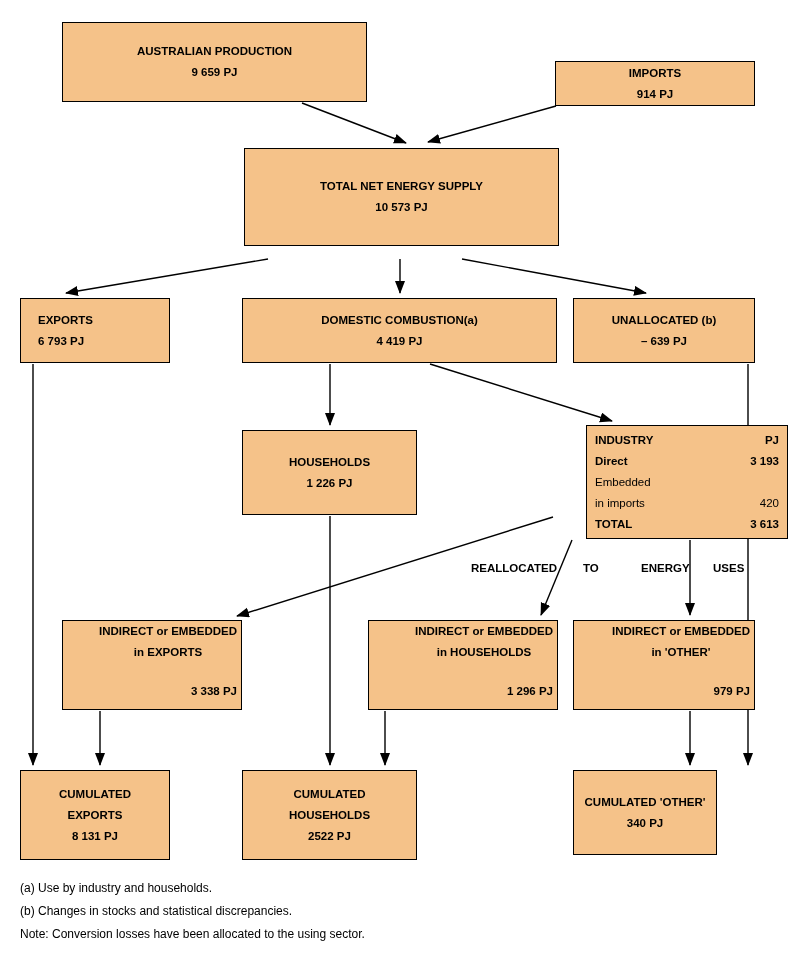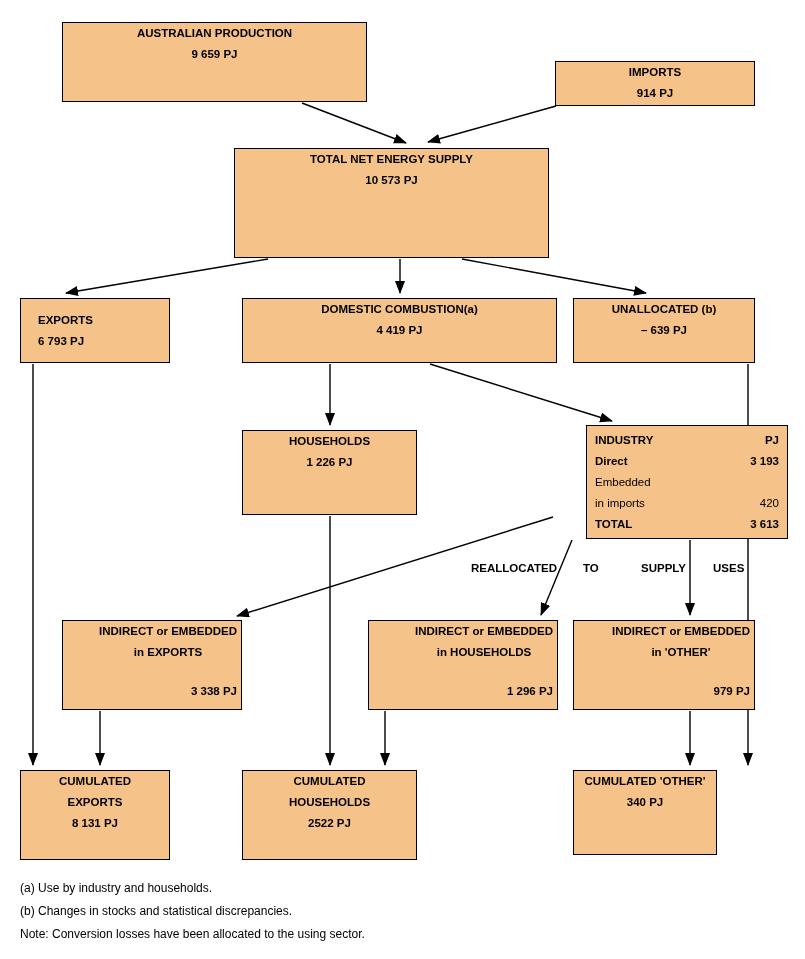--- a/index.html
+++ b/index.html
@@ -2,21 +2,21 @@
 <html><head>
 <meta charset="utf-8">
 <style>
   * { margin:0; padding:0; box-sizing:border-box; }
   html,body { background:#ffffff; }
   body { font-family:"Liberation Sans", sans-serif; color:#000; }
   .canvas { position:relative; width:805px; height:959px; background:#fff; overflow:hidden; }
   .arrows { position:absolute; left:0; top:0; width:805px; height:959px; pointer-events:none; }
   .arrows line { stroke:#000; stroke-width:1.4; }
   .box { position:absolute; background:#F5C289; border:1.6px solid #000; }
-  .center { display:flex; flex-direction:column; align-items:center; justify-content:flex-start; text-align:center; }
+  .center { display:flex; flex-direction:column; align-items:center; justify-content:center; text-align:center; }
   .leftalign { display:flex; flex-direction:column; justify-content:center; align-items:flex-start; padding-left:17px; text-align:left; }
   .ln { font-size:11.5px; font-weight:bold; line-height:21px; white-space:nowrap; }
   .industry { display:flex; flex-direction:column; justify-content:space-around; padding:4px 8px; }
   .irow { display:flex; justify-content:space-between; font-size:11.5px; line-height:20px; }
   .irow.b { font-weight:bold; }
   .indirect { display:flex; flex-direction:column; justify-content:space-between; align-items:flex-end; text-align:center; padding:0 4px 7px 4px; }
   .flow-word { position:absolute; font-size:11.5px; font-weight:bold; white-space:nowrap;margin-left:47px; }
   .footnotes { position:absolute; }
   .fn { font-size:12px; line-height:23px; }
 </style>
@@ -52,21 +52,21 @@
   <div class="box center" style="left:62px;top:22px;width:305px;height:80px">
     <div class="ln">AUSTRALIAN PRODUCTION</div>
     <div class="ln">9 659 PJ</div>
   </div>
 
   <div class="box center" style="left:555px;top:61px;width:200px;height:45px">
     <div class="ln">IMPORTS</div>
     <div class="ln">914 PJ</div>
   </div>
 
-  <div class="box center" style="left:234px;top:148px;width:315px;height:110px">
+  <div class="box center" style="left:244px;top:148px;width:315px;height:98px">
     <div class="ln">TOTAL NET ENERGY SUPPLY</div>
     <div class="ln">10 573 PJ</div>
   </div>
 
   <div class="box leftalign" style="left:20px;top:298px;width:150px;height:65px">
     <div class="ln">EXPORTS</div>
     <div class="ln">6 793 PJ</div>
   </div>
 
   <div class="box center" style="left:242px;top:298px;width:315px;height:65px">
@@ -102,21 +102,21 @@
       <span>420</span>
     </div>
     <div class="irow b">
       <span>TOTAL</span>
       <span>3 613</span>
     </div>
   </div>
 
   <div class="flow-word" style="left:424px;top:562px">REALLOCATED</div>
   <div class="flow-word" style="left:536px;top:562px">TO</div>
-  <div class="flow-word" style="left:594px;top:562px">SUPPLY</div>
+  <div class="flow-word" style="left:594px;top:562px">ENERGY</div>
   <div class="flow-word" style="left:666px;top:562px">USES</div>
 
   <div class="box indirect" style="left:62px;top:620px;width:180px;height:90px">
     <div>
       <div class="ln">INDIRECT or EMBEDDED</div>
       <div class="ln">in EXPORTS</div>
     </div>
     <div class="ln">3 338 PJ</div>
   </div>
 

